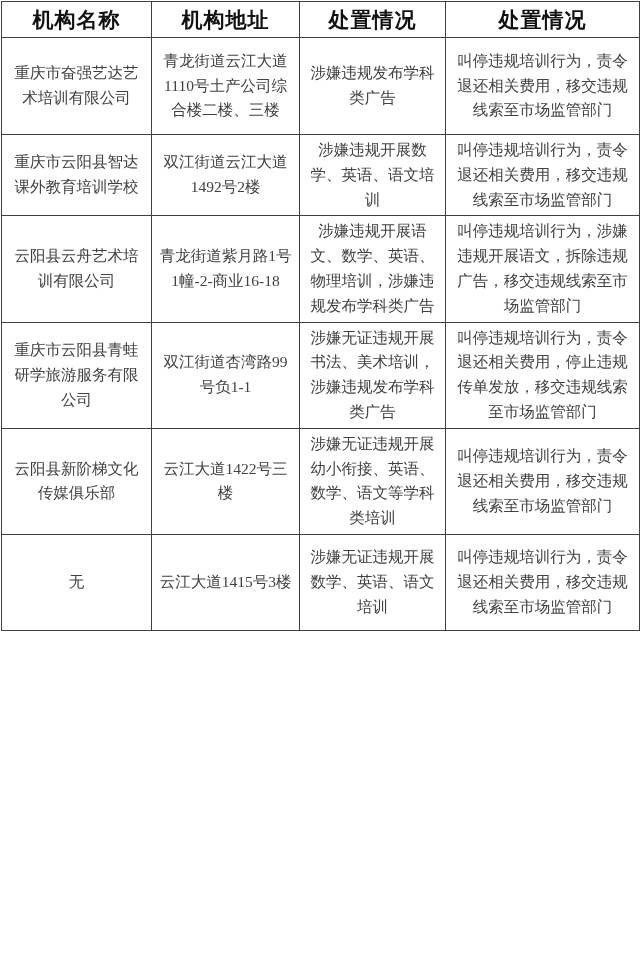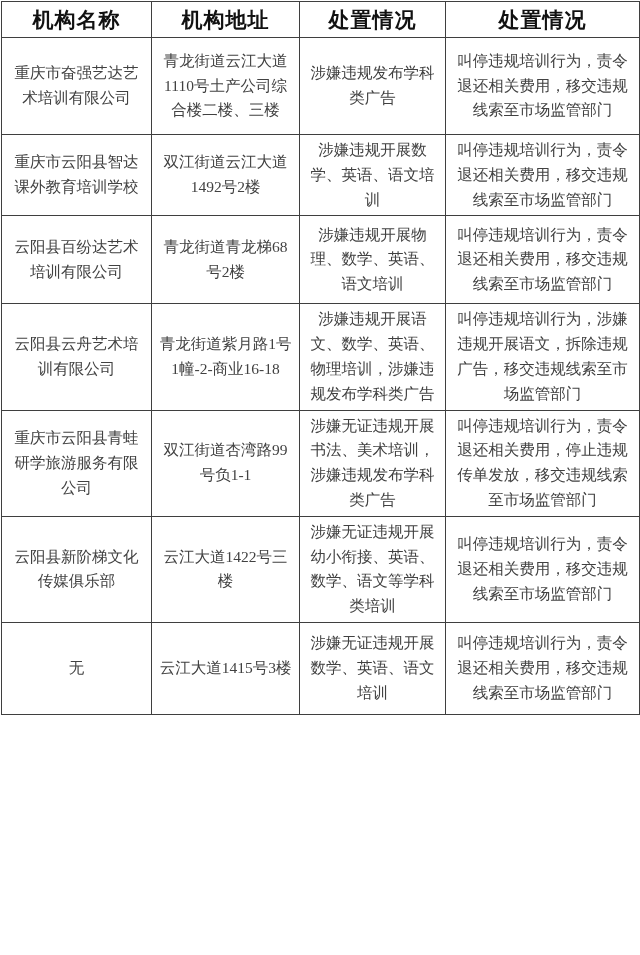--- a/index.html
+++ b/index.html
@@ -76,26 +76,20 @@
         <td>涉嫌违规发布学科类广告</td>
         <td>叫停违规培训行为，责令退还相关费用，移交违规线索至市场监管部门</td>
       </tr>
       <tr>
         <td>重庆市云阳县智达课外教育培训学校</td>
         <td>双江街道云江大道1492号2楼</td>
         <td>涉嫌违规开展数学、英语、语文培训</td>
         <td>叫停违规培训行为，责令退还相关费用，移交违规线索至市场监管部门</td>
       </tr>
       <tr>
-        <td>云阳县百纷达艺术培训有限公司</td>
-        <td>青龙街道青龙梯68号2楼</td>
-        <td>涉嫌违规开展物理、数学、英语、语文培训</td>
-        <td>叫停违规培训行为，责令退还相关费用，移交违规线索至市场监管部门</td>
-      </tr>
-      <tr>
         <td>云阳县云舟艺术培训有限公司</td>
         <td>青龙街道紫月路1号1幢-2-商业16-18</td>
         <td>涉嫌违规开展语文、数学、英语、物理培训，涉嫌违规发布学科类广告</td>
         <td>叫停违规培训行为，涉嫌违规开展语文，拆除违规广告，移交违规线索至市场监管部门</td>
       </tr>
       <tr>
         <td>重庆市云阳县青蛙研学旅游服务有限公司</td>
         <td>双江街道杏湾路99号负1-1</td>
         <td>涉嫌无证违规开展书法、美术培训，涉嫌违规发布学科类广告</td>
         <td>叫停违规培训行为，责令退还相关费用，停止违规传单发放，移交违规线索至市场监管部门</td>

